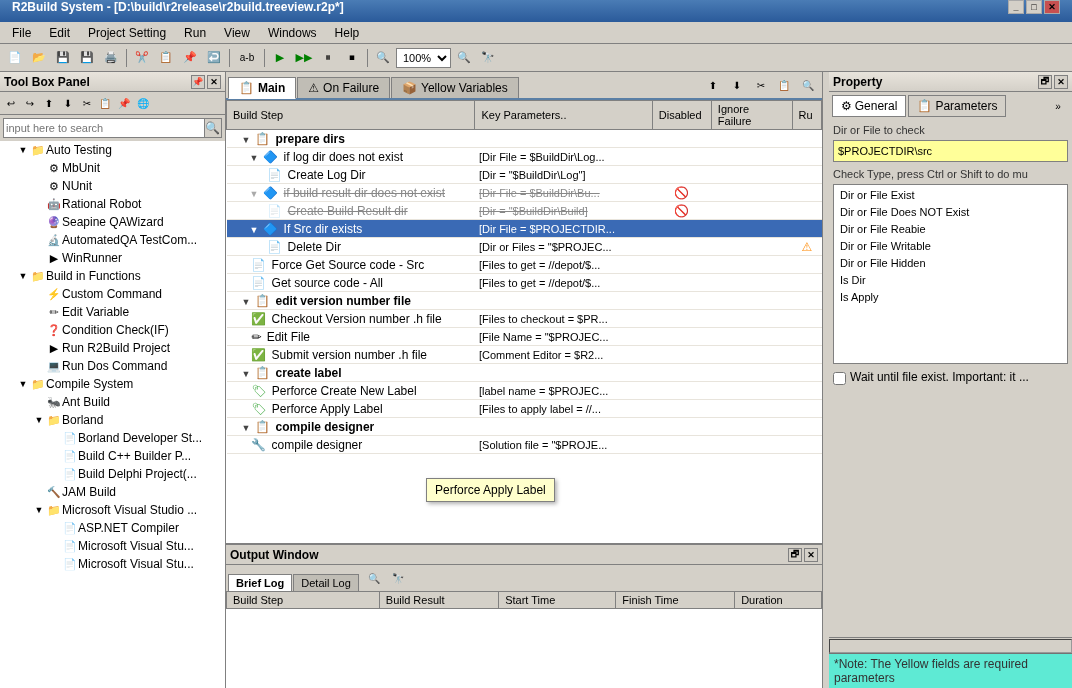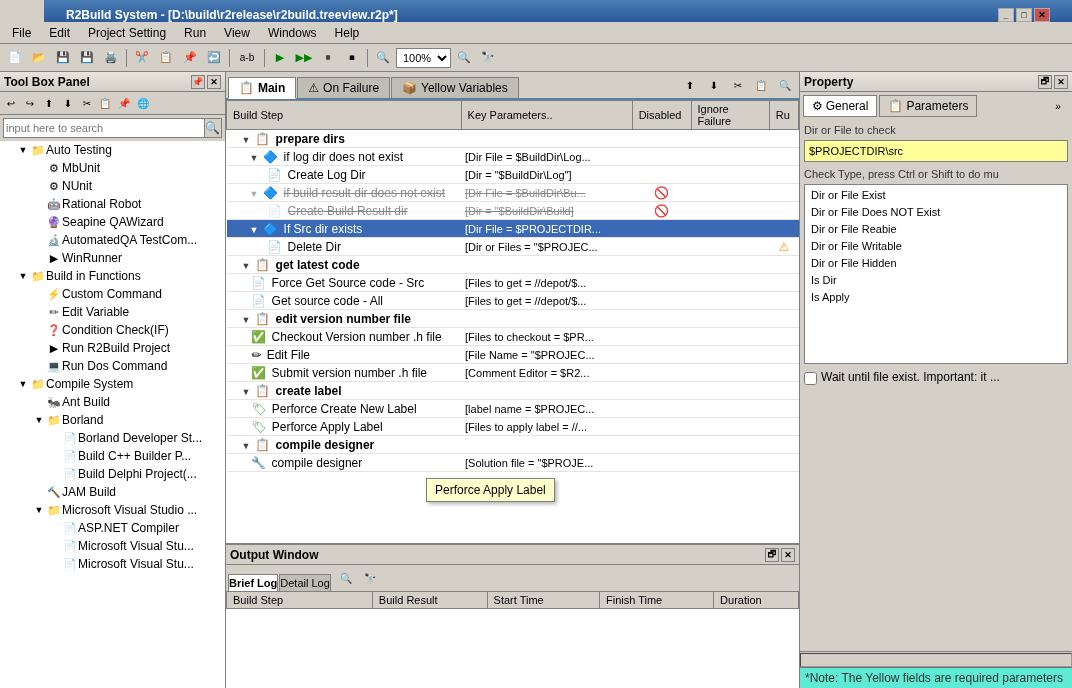--- a/index.html
+++ b/index.html
@@ -4,26 +4,25 @@
   <style>
     * { box-sizing: border-box; margin: 0; padding: 0; font-family: 'Segoe UI', Tahoma, sans-serif; font-size: 12px; }
     body { background: #d4d0c8; width: 1072px; height: 688px; overflow: hidden; }
     
     
     .title-bar {
       background: linear-gradient(to bottom, #4a7cb5, #2a5a9a);
       color: white;
       height: 22px;
       display: flex;
-      align-items: flex-end;
+      align-items: flex-start;
       justify-content: space-between;
-      padding: 0 22px;
+      padding: 0 12px;
       font-size: 11px;
       font-weight: bold;
-      margin-left: 44px;
     }
     .title-bar-buttons { display: flex; gap: 2px; }
     .title-btn { width: 16px; height: 14px; border: 1px solid #aaa; background: #d4d0c8; font-size: 9px; display: flex; align-items: center; justify-content: center; cursor: pointer; color: #000; }
     .title-btn.close { background: #c75050; }
     
     
     .menu-bar {
       background: #d4d0c8;
       height: 22px;
       display: flex;
@@ -204,21 +203,21 @@
       font-weight: bold;
     }
     .output-tabs {
       display: flex;
       align-items: flex-end;
       padding: 2px 2px 0;
       gap: 1px;
       background: #d4d0c8;
     }
     .output-tab {
-      padding: 2px 0;
+      padding: 2px 7px;
       border: 1px solid #808080;
       border-bottom: none;
       background: #c0bdb5;
       cursor: pointer;
       font-size: 11px;
     }
     .output-tab.active { background: white; font-weight: bold; }
     .output-content {
       flex: 1;
       background: white;
@@ -234,26 +233,27 @@
       padding: 2px 6px;
       text-align: left;
       font-size: 11px;
       font-weight: normal;
       position: sticky;
       top: 0;
     }
     
     
     .right-panel {
-      width: 273px;
+      width: 250px;
       background: #d4d0c8;
       border-left: 1px solid #808080;
       display: flex;
       flex-direction: column;
       flex-shrink: 0;
+      padding-left: 6px;
     }
     .property-header {
       background: linear-gradient(to bottom, #e8e4dc, #d4d0c8);
       border-bottom: 1px solid #808080;
       height: 20px;
       display: flex;
       align-items: center;
       justify-content: space-between;
       padding: 0 4px;
       font-size: 11px;
@@ -713,32 +713,20 @@
               <span style="font-size:9px;"> </span>
               <span style="margin:0 2px;">📄</span>
               <span>Delete Dir</span>
             </td>
             <td>[Dir or Files = "$PROJEC...</td>
             <td></td>
             <td></td>
             <td style="text-align:center;"><span style="color:#ff8800;">⚠</span></td>
           </tr>
 
-          <tr>
-            <td>
-              <span style="display:inline-block;width:8px;"></span>
-              <span style="color:#444;font-size:9px;">▼</span>
-              <span style="margin:0 2px;">📋</span>
-              <strong>get latest code</strong>
-            </td>
-            <td></td>
-            <td></td>
-            <td></td>
-            <td></td>
-          </tr>
 
           <tr>
             <td>
               <span style="display:inline-block;width:16px;"></span>
               <span style="font-size:9px;"> </span>
               <span style="margin:0 2px;">📄</span>
               <span>Force Get Source code - Src</span>
             </td>
             <td>[Files to get = //depot/$...</td>
             <td></td>

